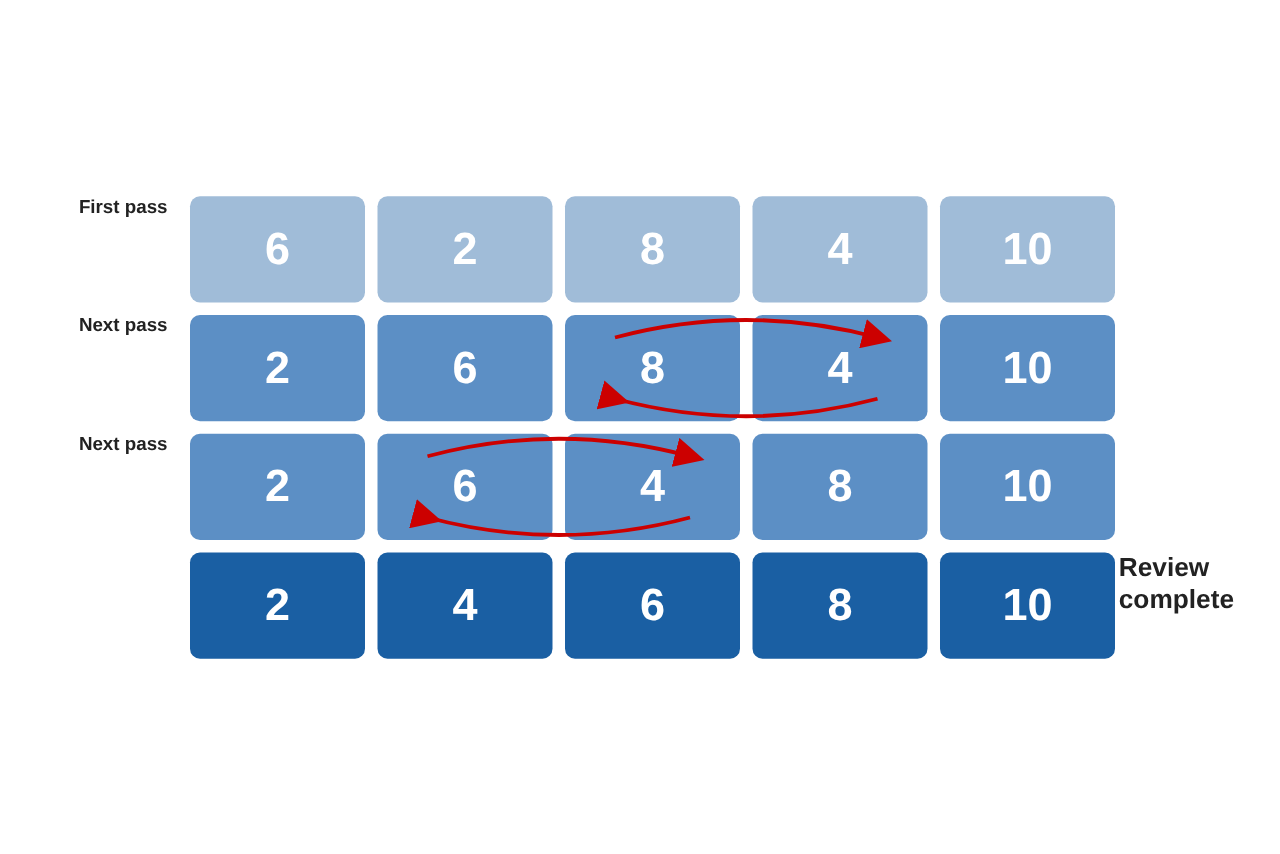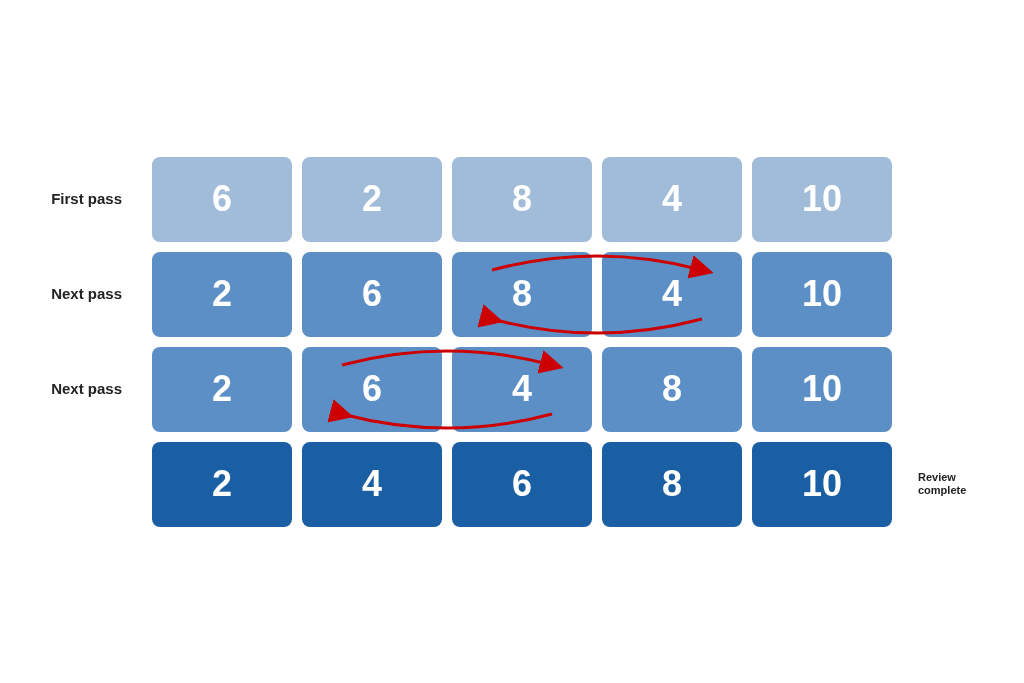--- a/index.html
+++ b/index.html
@@ -30,22 +30,21 @@
     }
 
     .grid-wrapper {
       display: flex;
       flex-direction: column;
       gap: 10px;
     }
 
     .row {
       display: flex;
-      align-items: center;
-      gap: 12px;
+      gap: 0;
     }
 
     .row-label {
       width: 120px;
       text-align: right;
       padding-right: 18px;
       font-size: 15px;
       font-weight: 700;
       color: #222;
       line-height: 1.2;
@@ -68,22 +67,22 @@
       font-weight: 700;
       color: #fff;
     }
 
     .cell-light { background: #a0bcd8; }
     .cell-mid   { background: #5c8fc5; }
     .cell-dark  { background: #1a5fa3; }
 
     .row-suffix {
       width: 100px;
-      padding-left: 14px;
-      font-size: 11px;
+      padding-left: 3px;
+      font-size: 21px;
       font-weight: 700;
       color: #222;
       line-height: 1.2;
     }
 
     .swap-arrow-container {
       position: absolute;
       pointer-events: none;
     }
 

